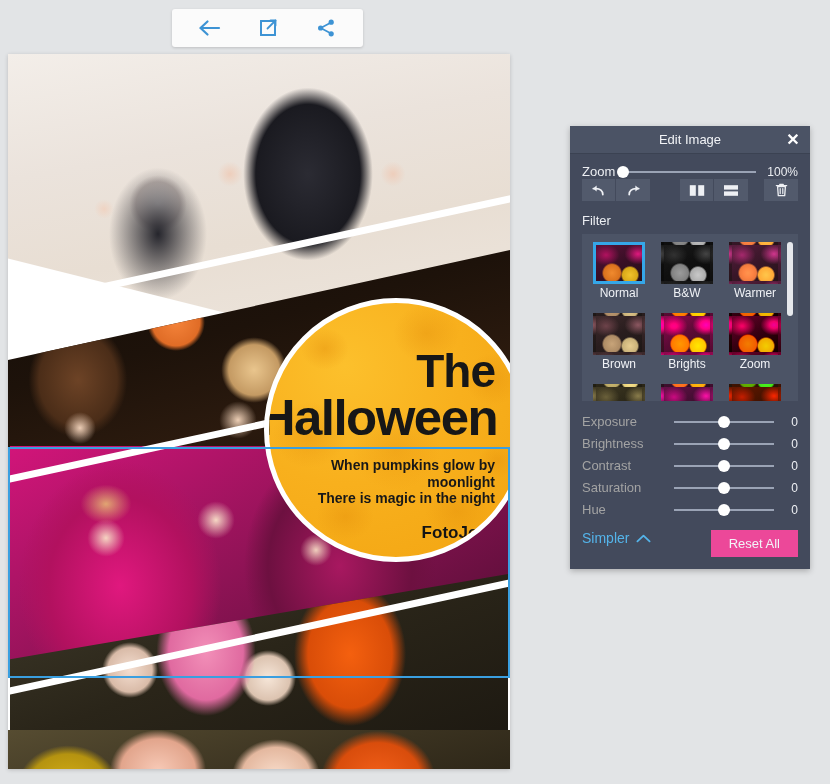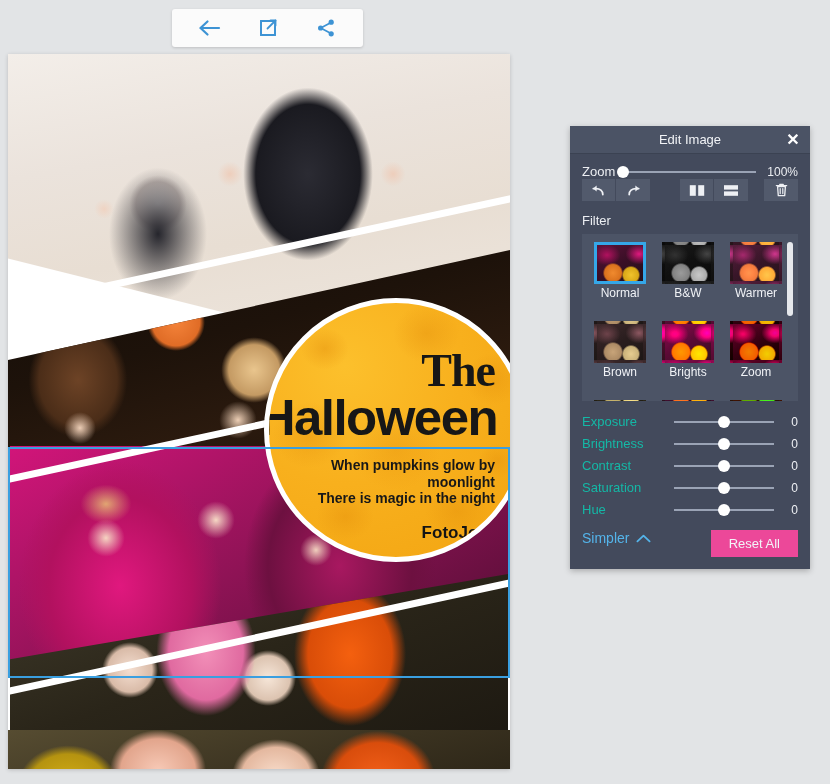--- a/index.html
+++ b/index.html
@@ -179,21 +179,21 @@
     position: absolute;
     inset: 0;
     padding: 46px 24px 26px 24px;
     display: flex;
     flex-direction: column;
     align-items: flex-end;
     justify-content: flex-start;
     text-align: right;
   }
   .hw-title-1 {
-    font-family: Liberation Serif, serif;
+    font-family: Liberation Sans, sans-serif;
     font-weight: bold;
     font-size: 46px;
     line-height: 0.96;
     color: #171717;
     letter-spacing: -1px;
     margin-right: 4px;
   }
   .hw-title-2 {
     font-family: "Liberation Sans", sans-serif;
     font-weight: bold;
@@ -323,23 +323,22 @@
   .filter-box {
     position: relative;
     background: #4c5466;
     height: 167px;
     overflow: hidden;
     padding: 8px 6px 0 8px;
   }
   .filter-grid {
     display: flex;
     flex-wrap: wrap;
-    gap: 21px 10px;
+    gap: 13px 10px;
     width: 196px;
-    justify-content: center;
   }
   .filter-item {
     width: 58px;
     cursor: pointer;
   }
   .filter-thumb {
     width: 52px;
     height: 42px;
     margin: 0 auto;
     border: 3px solid transparent;
@@ -392,21 +391,21 @@
 
   
   .adjust-list { margin-top: 10px; }
   .adjust-row {
     display: flex;
     align-items: center;
     height: 21px;
     margin-bottom: 1px;
   }
   .adj-name {
-    color: #14b8a6;
+    color: #a3a3a3;
     font-size: 13px;
     width: 84px;
     flex: none;
   }
   .adj-track {
     position: relative;
     flex: 1;
     height: 2px;
     background: #9aa3b5;
     margin: 0 8px;

